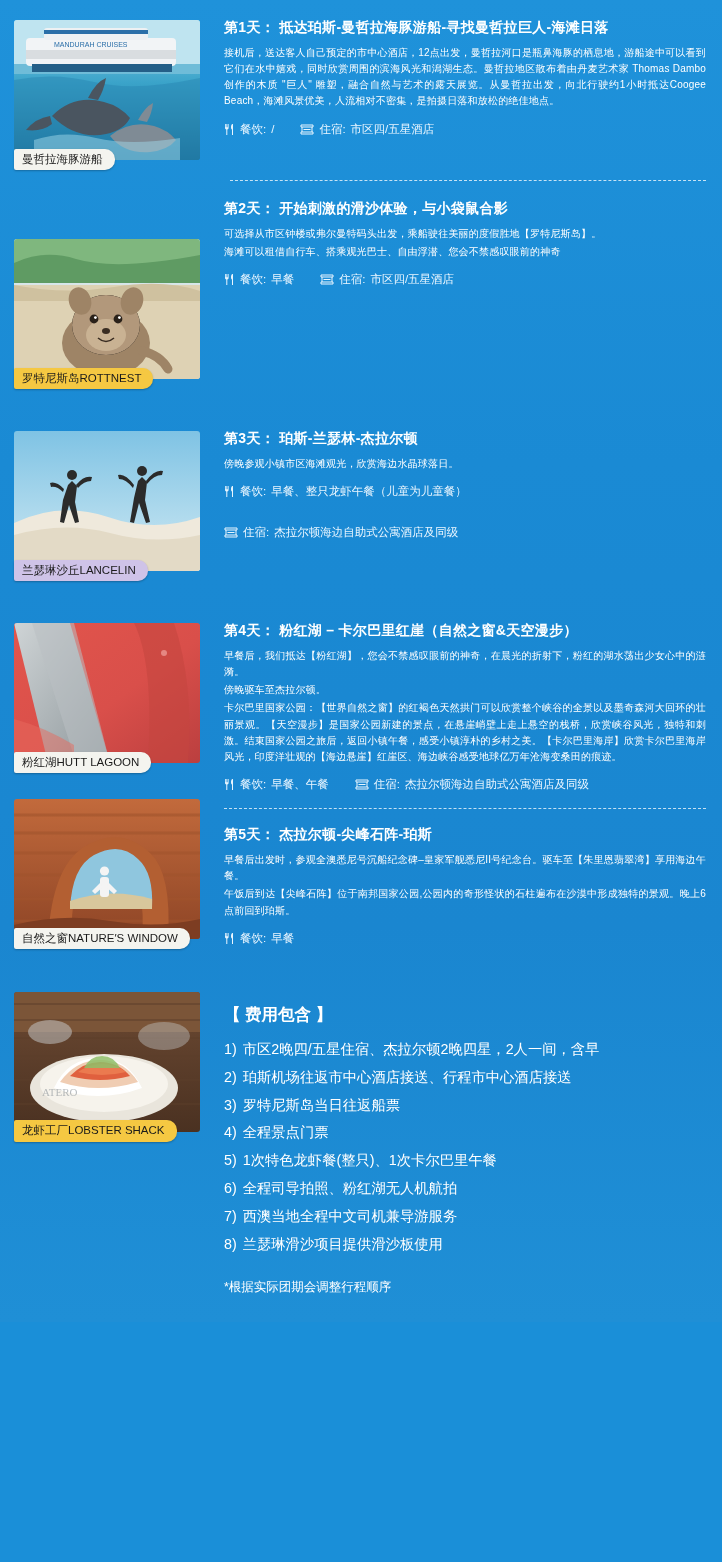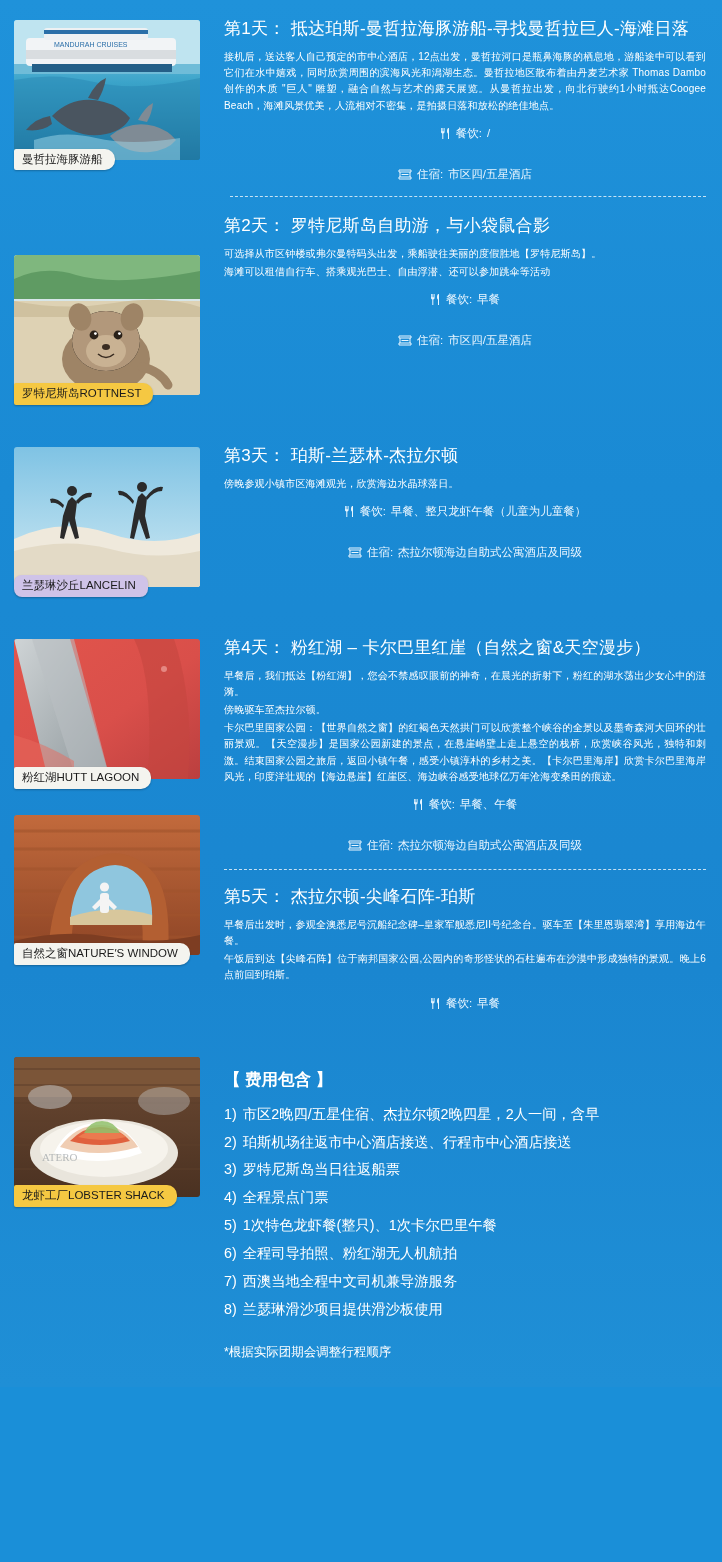--- a/index.html
+++ b/index.html
@@ -60,26 +60,26 @@
     background: #f4f4ef;
     color: #1b1b1b;
     font-size: 11.5px;
     line-height: 1;
     padding: 5px 12px 5px 8px;
     border-radius: 2px 10px 10px 2px;
     white-space: nowrap;
     box-shadow: 0 1px 2px rgba(0,0,0,.25);
   }
   .cap.yellow { background: #f5c842; }
-  .cap.lilac  { background: #cfc3e8; border-radius: 8px; }
+  .cap.lilac  { background: #cfc3e8; }
 
   
   h2.day-title {
-    font-size: 17px;
-    font-weight: normal;
+    font-size: 14px;
+    font-weight: bold;
     margin: 2px 0 8px 0;
     line-height: 1.35;
     letter-spacing: .3px;
   }
   p.body {
     font-size: 10px;
     line-height: 1.62;
     margin: 0 0 2px 0;
     text-align: justify;
     letter-spacing: .2px;
@@ -87,21 +87,20 @@
 
   
   .meta {
     display: flex;
     align-items: center;
     gap: 26px;
     margin-top: 12px;
     font-size: 11.5px;
     color: #eaf6ff;
     flex-wrap: wrap;
-    flex-direction: column;
   }
   .meta .item {
     display: flex;
     align-items: center;
     gap: 5px;
     white-space: nowrap;
   }
   .meta svg { display: block; }
 
   
@@ -245,23 +244,23 @@
               <ellipse cx="92" cy="92" rx="4" ry="3" fill="#3a2d22"></ellipse>
               <path d="M84 99 q8 7 16 0" stroke="#3a2d22" stroke-width="1.6" fill="none"></path>
               <path d="M128 112 q18 4 26 18" stroke="#9e8466" stroke-width="9" fill="none" stroke-linecap="round"></path>
             </g>
           </svg>
         </div>
         <div class="cap yellow">罗特尼斯岛ROTTNEST</div>
       </div>
     </div>
     <div class="text-col">
-      <h2 class="day-title">第2天： 罗特尼斯岛自助游，与小袋鼠合影</h2>
+      <h2 class="day-title">第2天： 开始刺激的滑沙体验，与小袋鼠合影</h2>
       <p class="body">可选择从市区钟楼或弗尔曼特码头出发，乘船驶往美丽的度假胜地【罗特尼斯岛】。</p>
-      <p class="body">海滩可以租借自行车、搭乘观光巴士、自由浮潜、还可以参加跳伞等活动</p>
+      <p class="body">海滩可以租借自行车、搭乘观光巴士、自由浮潜、您会不禁感叹眼前的神奇</p>
       <div class="meta">
         <div class="item">
           <svg width="11" height="13" viewBox="0 0 11 13">
             <path d="M1 1v4a1.4 1.4 0 001.3 1.4V12h1V6.4A1.4 1.4 0 004.6 5V1h-.8v3.2h-.6V1h-.8v3.2h-.6V1z" fill="#eaf6ff"></path>
             <path d="M8.6 1C7.6 1 7 2.6 7 4.3c0 1.3.4 2 1 2.2V12h1V1z" fill="#eaf6ff"></path>
           </svg>
           <span>餐饮:</span>
           <span>早餐</span>
         </div>
         <div class="item">

